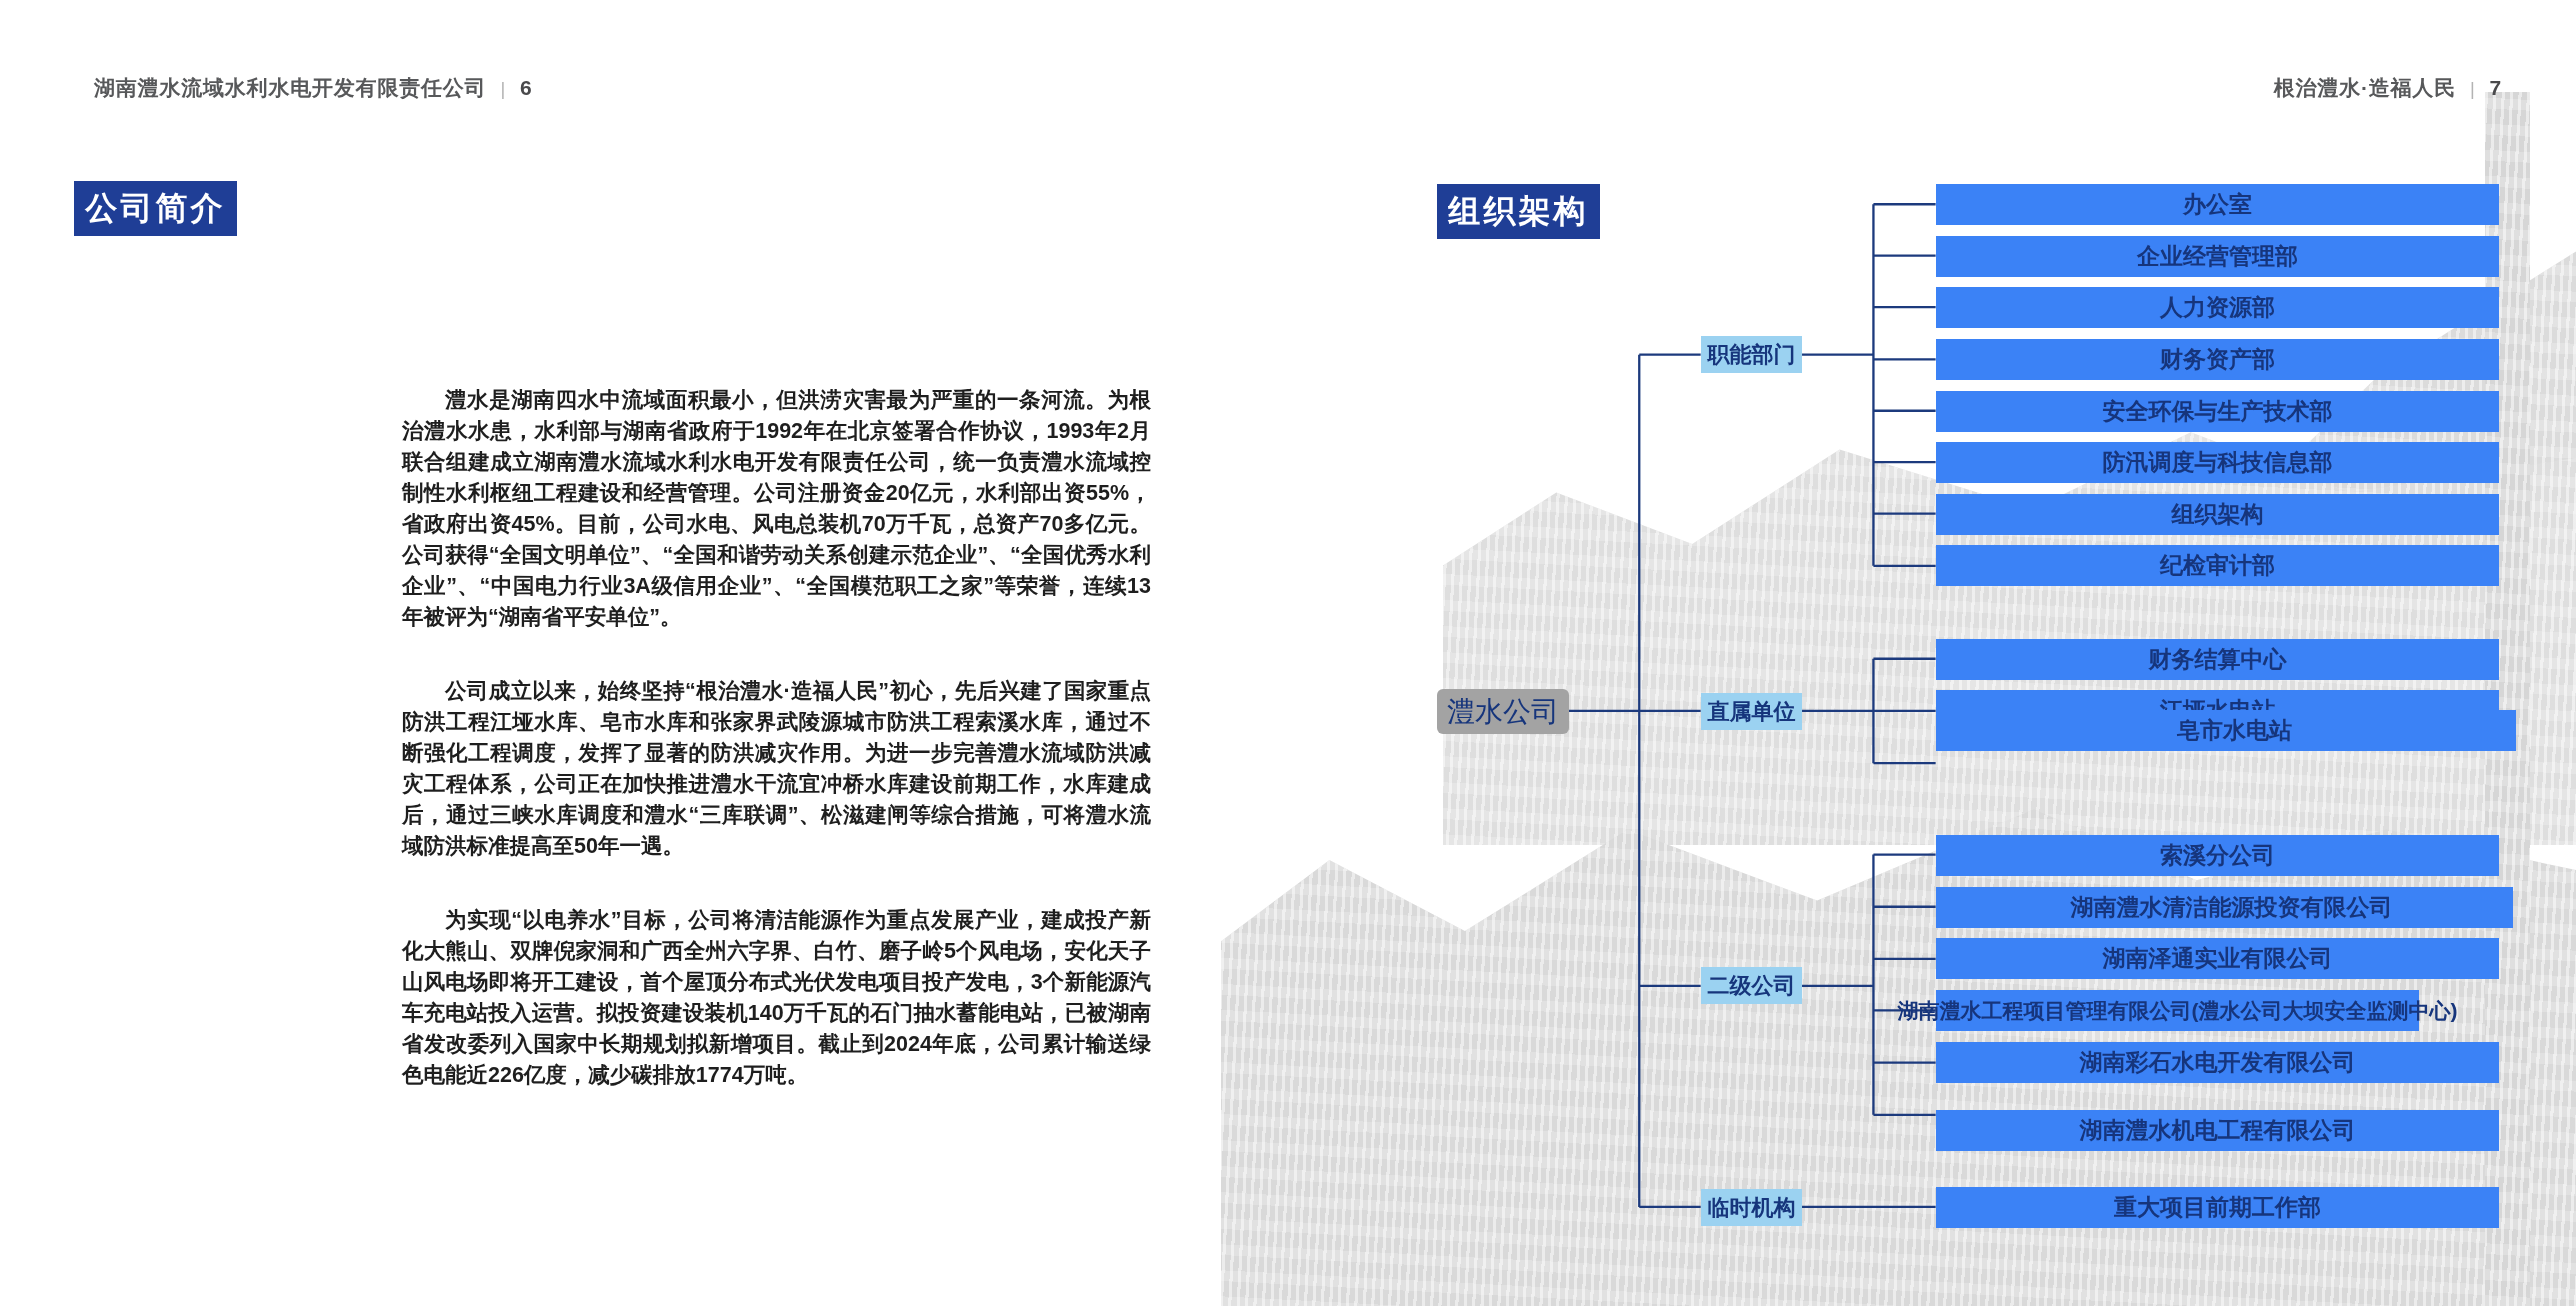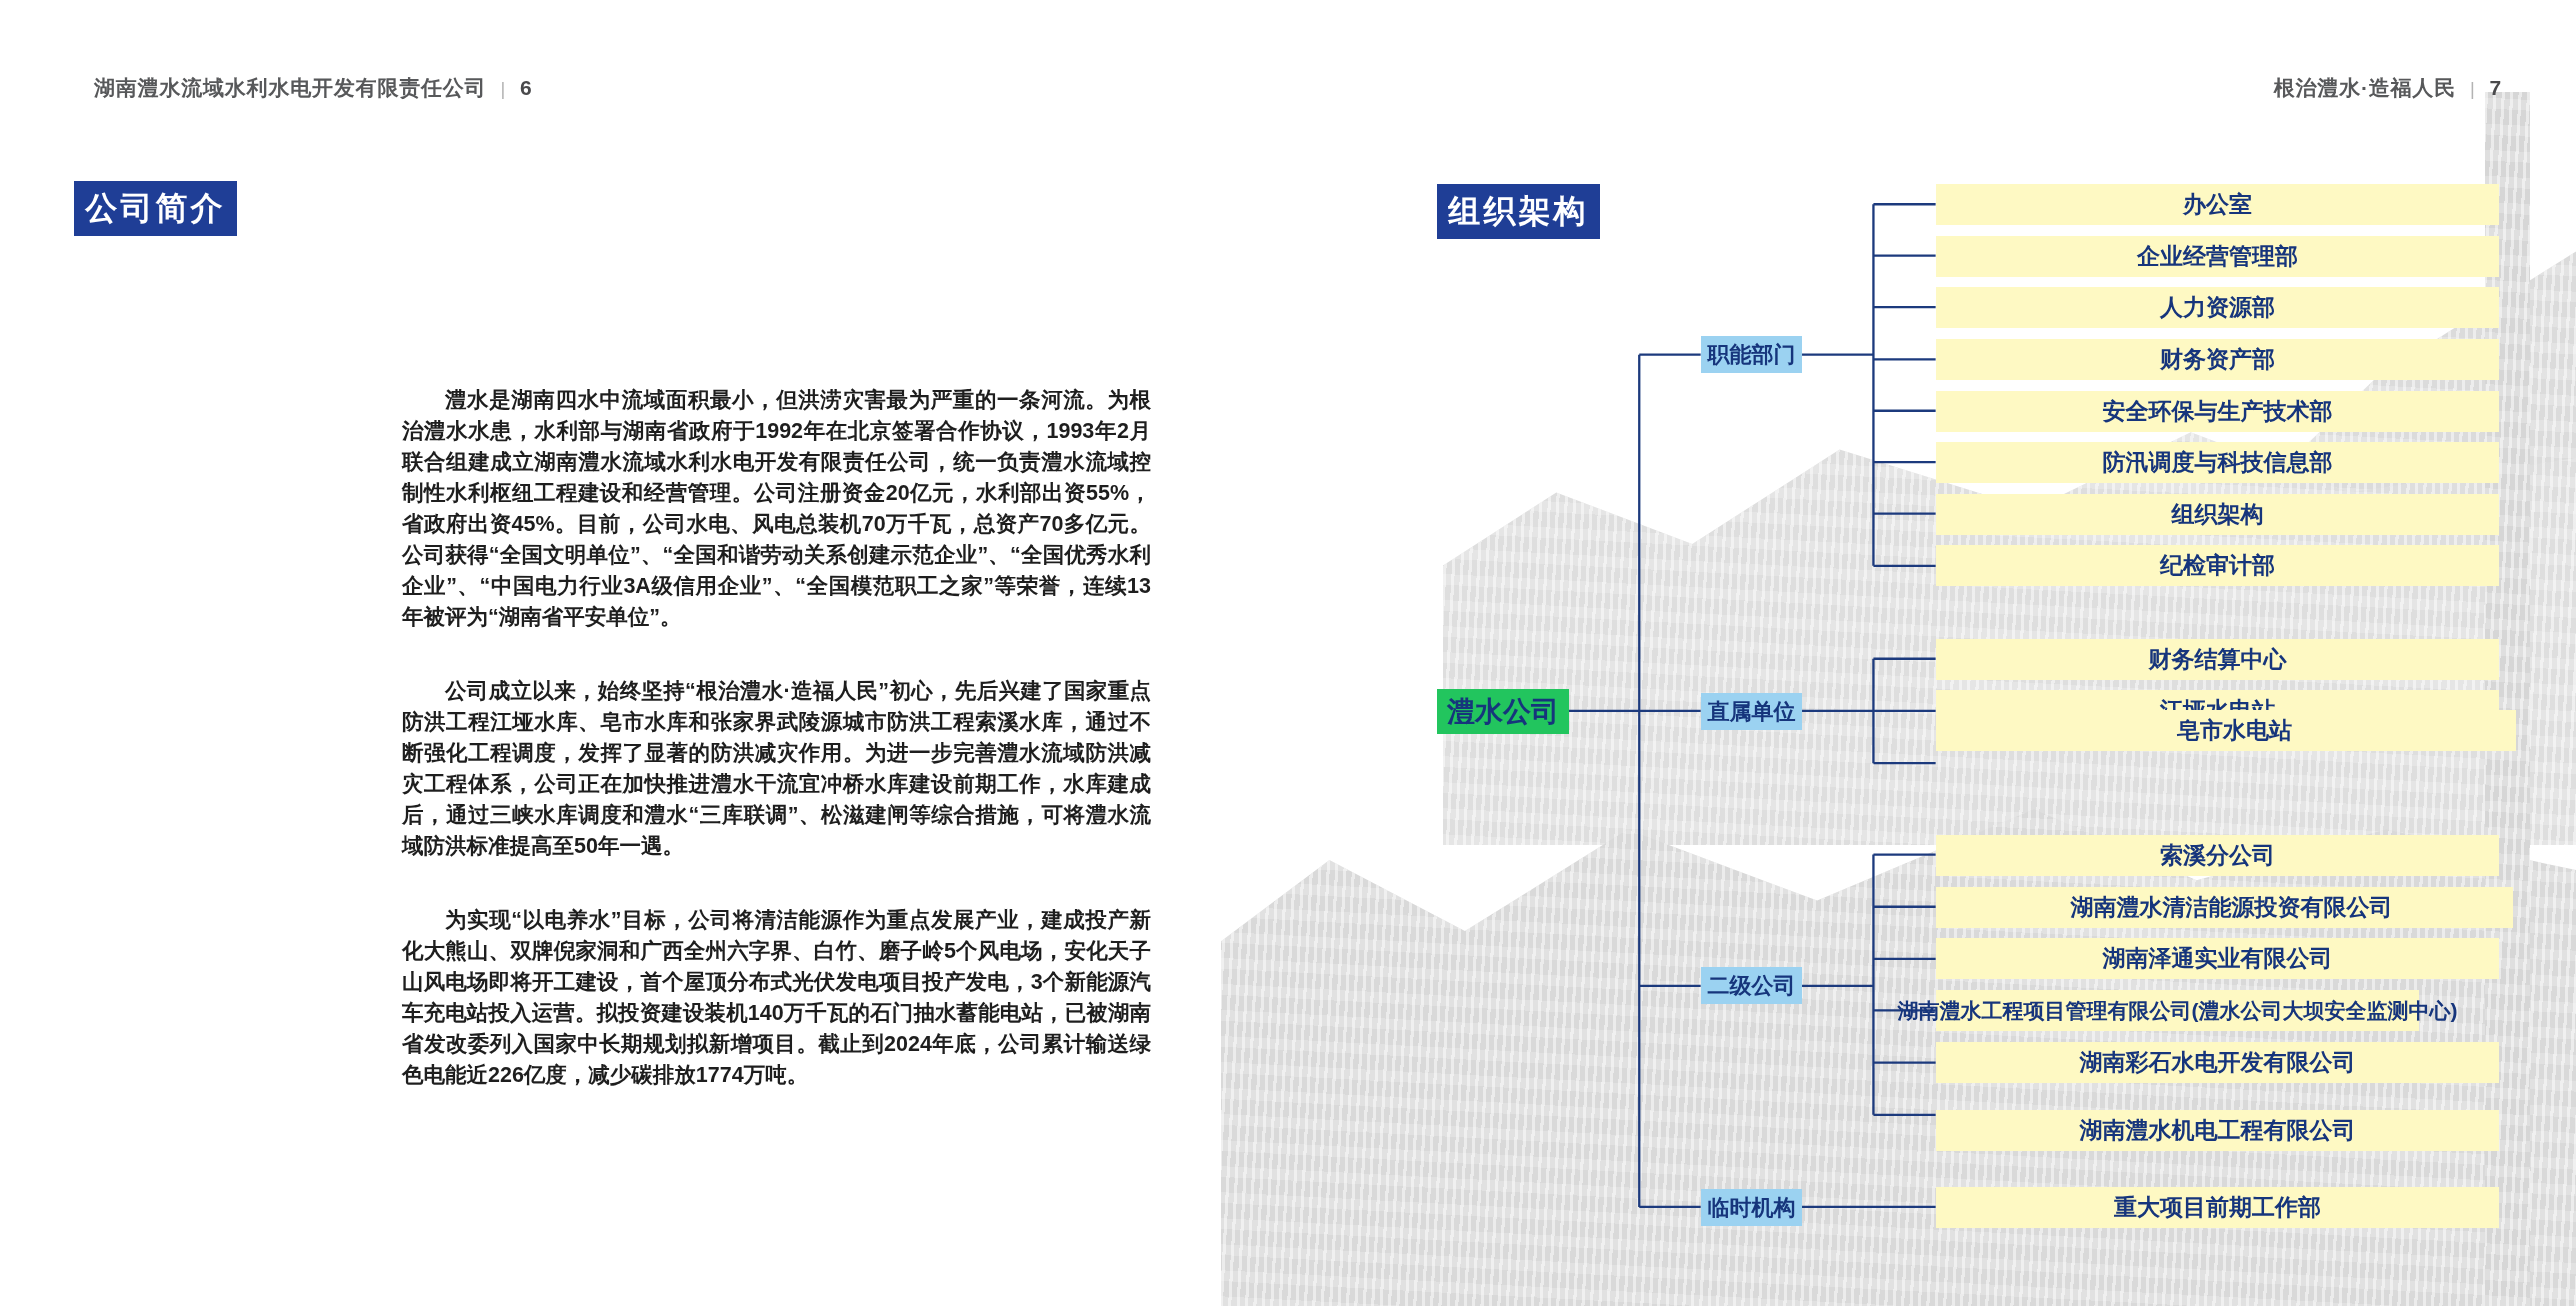--- a/index.html
+++ b/index.html
@@ -29,29 +29,29 @@
   .photo.top{left:2135px;top:206px;width:441px;height:568px;
     clip-path:polygon(12% 62%, 55% 30%, 100% 8%, 100% 100%, 0 100%, 0 78%);}
   .photo.mid{left:1443px;top:415px;width:1133px;height:430px;background-color:#dedede;
     clip-path:polygon(0 35%, 10% 18%, 22% 30%, 35% 8%, 52% 22%, 66% 4%, 80% 18%, 100% 10%, 100% 100%, 0 100%);}
   .photo.base{left:1221px;top:799px;width:1355px;height:508px;background-color:#d9d9d9;
     clip-path:polygon(0 28%, 8% 12%, 18% 26%, 30% 6%, 44% 20%, 60% 2%, 72% 16%, 86% 6%, 100% 14%, 100% 100%, 0 100%);}
   .photo.strip{left:2485px;top:92px;width:45px;height:1214px;background-color:#d6d6d6;}
   
   .lines{position:absolute;left:0;top:0;z-index:2;}
   
-  .obox{position:absolute;left:1936px;width:563px;height:41px;background:#fef9c3;
+  .obox{position:absolute;left:1936px;width:563px;height:41px;background:#3b82f6;
         color:#16357c;font-weight:700;font-size:23px;display:flex;align-items:center;
         justify-content:center;z-index:3;white-space:nowrap;}
   .olabel{position:absolute;left:1701px;width:101px;height:37px;background:#9bd2f1;
         color:#16357c;font-weight:700;font-size:22px;display:flex;align-items:center;
         justify-content:center;z-index:3;white-space:nowrap;}
-  .oroot{position:absolute;left:1437px;top:689px;width:132px;height:45px;background:#22c55e;
-        color:#16357c;font-weight:700;font-size:28px;display:flex;align-items:center;
-        justify-content:center;z-index:3;white-space:nowrap;}
+  .oroot{position:absolute;left:1437px;top:689px;width:132px;height:45px;background:#a3a3a3;
+        color:#16357c;font-weight:400;font-size:28px;display:flex;align-items:center;
+        justify-content:center;z-index:3;white-space:nowrap;border-radius:6px;}
 </style>
 </head>
 <body>
 
 <div class="page">
 
   <div class="photo top"></div>
   <div class="photo mid"></div>
   <div class="photo base"></div>
   <div class="photo strip"></div>

